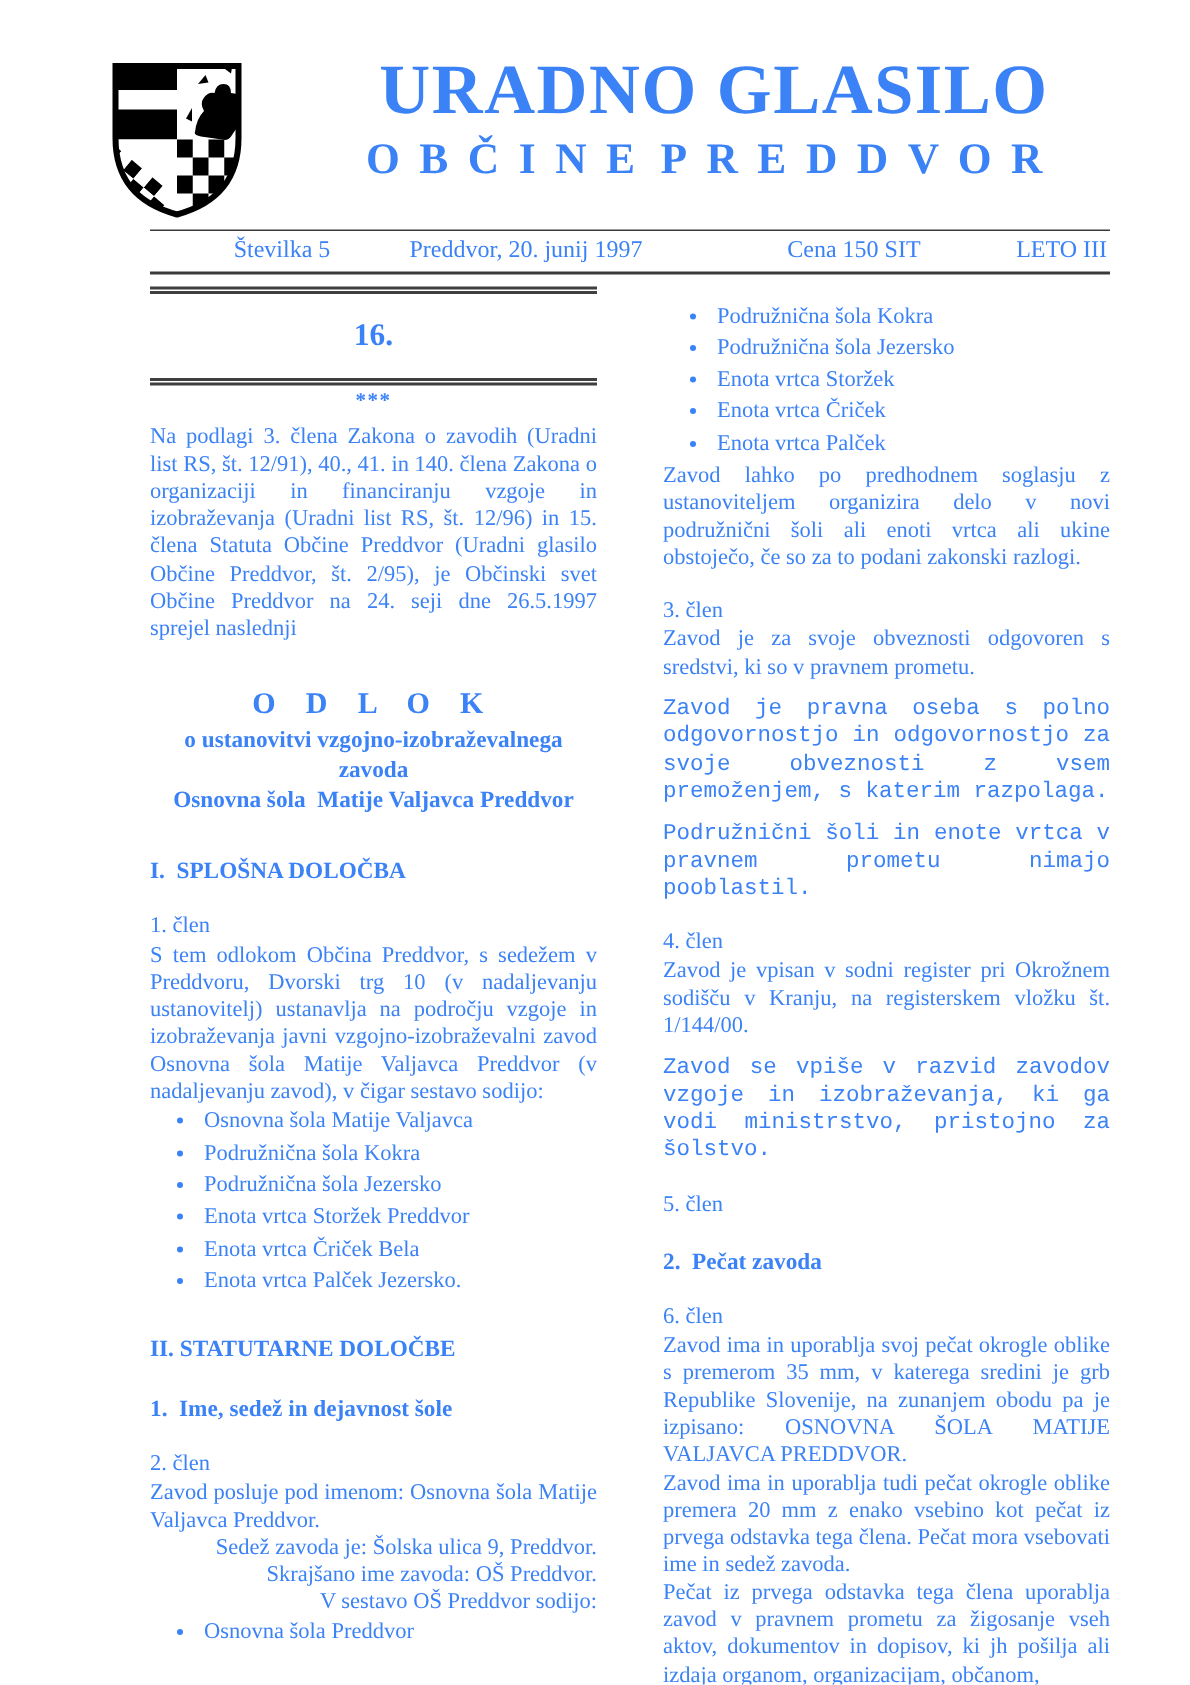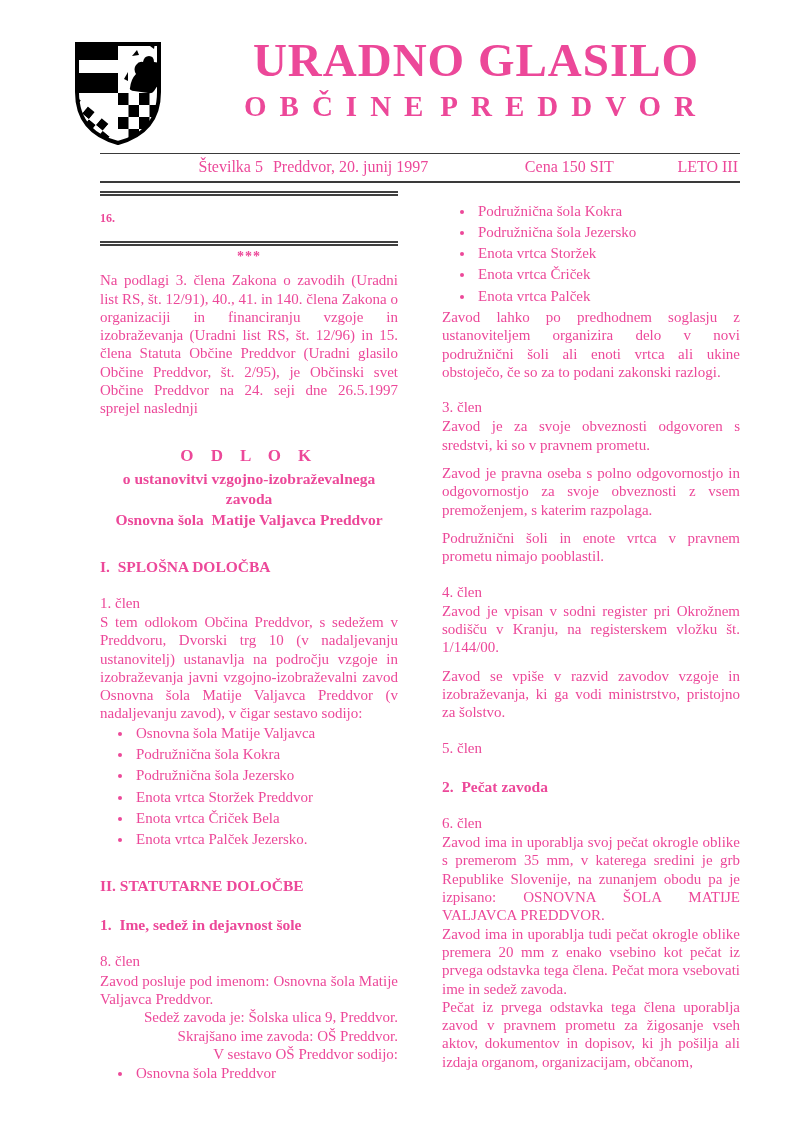--- a/index.html
+++ b/index.html
@@ -9,21 +9,21 @@
     width: 793px;
     height: 1123px;
     overflow: hidden;
   }
   * { box-sizing: border-box; }
   .page {
     position: relative;
     width: 793px;
     height: 1123px;
     background: #ffffff;
-    color: #ec4899;
+    color: #3b82f6;
     font-family: "Liberation Serif", "DejaVu Serif", serif;
     font-size: 15px;
     line-height: 1.22;
     padding: 36px 53px 0 100px;
   }
   
   .masthead { position: relative; height: 114px; }
   .coa {
     position: absolute;
     left: -30px;
@@ -54,21 +54,21 @@
   .gazette-subtitle span { letter-spacing: 13px; white-space: nowrap; }
   
   .metarow {
     margin-top: 3px;
     border-top: 1px solid #3a3a3a;
     border-bottom: 2px solid #3a3a3a;
     padding: 3px 2px 4px 2px;
     display: flex;
     font-size: 16px;
   }
-  .metarow .m-issue { width: 24%; text-align: right; margin-left: 11px; }
+  .metarow .m-issue { width: 24%; text-align: center; margin-left: 11px; }
   .metarow .m-date  { width: 37%; text-align: left; padding-left: 10px; }
   .metarow .m-price { width: 24%; text-align: center; }
   .metarow .m-year  { width: 15%; text-align: right; }
   
   .columns {
     display: flex;
     gap: 44px;
     margin-top: 7px;
     align-items: flex-start;
   }
@@ -78,37 +78,37 @@
   .double-rule {
     height: 1px;
     border-top: 2px solid #3f3f3f;
     border-bottom: 2px solid #3f3f3f;
     padding-top: 1px;
     background: transparent;
   }
   .rule-top { margin-top: 1px; }
   .rule-bottom { margin-top: 0; }
   .art-num {
-    text-align: left;
-    font-weight: bold;
-    font-size: 12px;
+    text-align: center;
+    font-weight: bold;
+    font-size: 21px;
     padding: 15px 0 16px 0;
   }
   .stars {
     text-align: center;
     font-weight: bold;
     font-size: 14px;
     padding: 2px 0 6px 0;
     letter-spacing: 1px;
   }
   
   p { margin: 0; text-align: justify; }
   p.plain { text-align: right; }
   .odlok { text-align: center; font-weight: bold; margin-top: 28px; }
-  .odlok-title { font-size: 17px; letter-spacing: 0.38em; margin-bottom: 3px; }
+  .odlok-title { font-size: 20px; letter-spacing: 0.38em; margin-bottom: 3px; }
   .odlok-sub { font-size: 15.5px; line-height: 1.3; }
   .sec {
     font-weight: bold;
     font-size: 15.5px;
     margin: 28px 0 0 0;
     white-space: pre-wrap;
   }
   .subsec {
     font-weight: bold;
     font-size: 15.5px;
@@ -121,21 +121,21 @@
   }
   ul {
     margin: 1px 0 0 0;
     padding-left: 33px;
   }
   li {
     margin: 0 0 3px 0;
     text-align: left;
     padding-left: 3px;
   }
-  .gap-sm { margin-top: 10px; }
+  .gap-sm { margin-top: 10px; font-family: Liberation Mono, monospace; }
 </style>
 </head>
 <body>
 
 <div class="page">
 
   <header class="masthead">
     <div class="coa">
       <svg width="96" height="112" viewBox="0 0 96 112" xmlns="http://www.w3.org/2000/svg">
         <defs>
@@ -233,21 +233,21 @@
         <li>Podružnična šola Kokra</li>
         <li>Podružnična šola Jezersko</li>
         <li>Enota vrtca Storžek Preddvor</li>
         <li>Enota vrtca Čriček Bela</li>
         <li>Enota vrtca Palček Jezersko.</li>
       </ul>
 
       <h3 class="sec">II. STATUTARNE DOLOČBE</h3>
       <h4 class="subsec">1.  Ime, sedež in dejavnost šole</h4>
 
-      <div class="clen">8.  člen</div>
+      <div class="clen">2.  člen</div>
       <p>Zavod posluje pod imenom: Osnovna šola Matije Valjavca Preddvor.</p>
       <p class="plain">Sedež zavoda je: Šolska ulica 9, Preddvor.</p>
       <p class="plain">Skrajšano ime zavoda: OŠ Preddvor.</p>
       <p class="plain">V sestavo OŠ Preddvor sodijo:</p>
       <ul>
         <li>Osnovna šola Preddvor</li>
       </ul>
     </section>
 
     <section class="col col-right">

